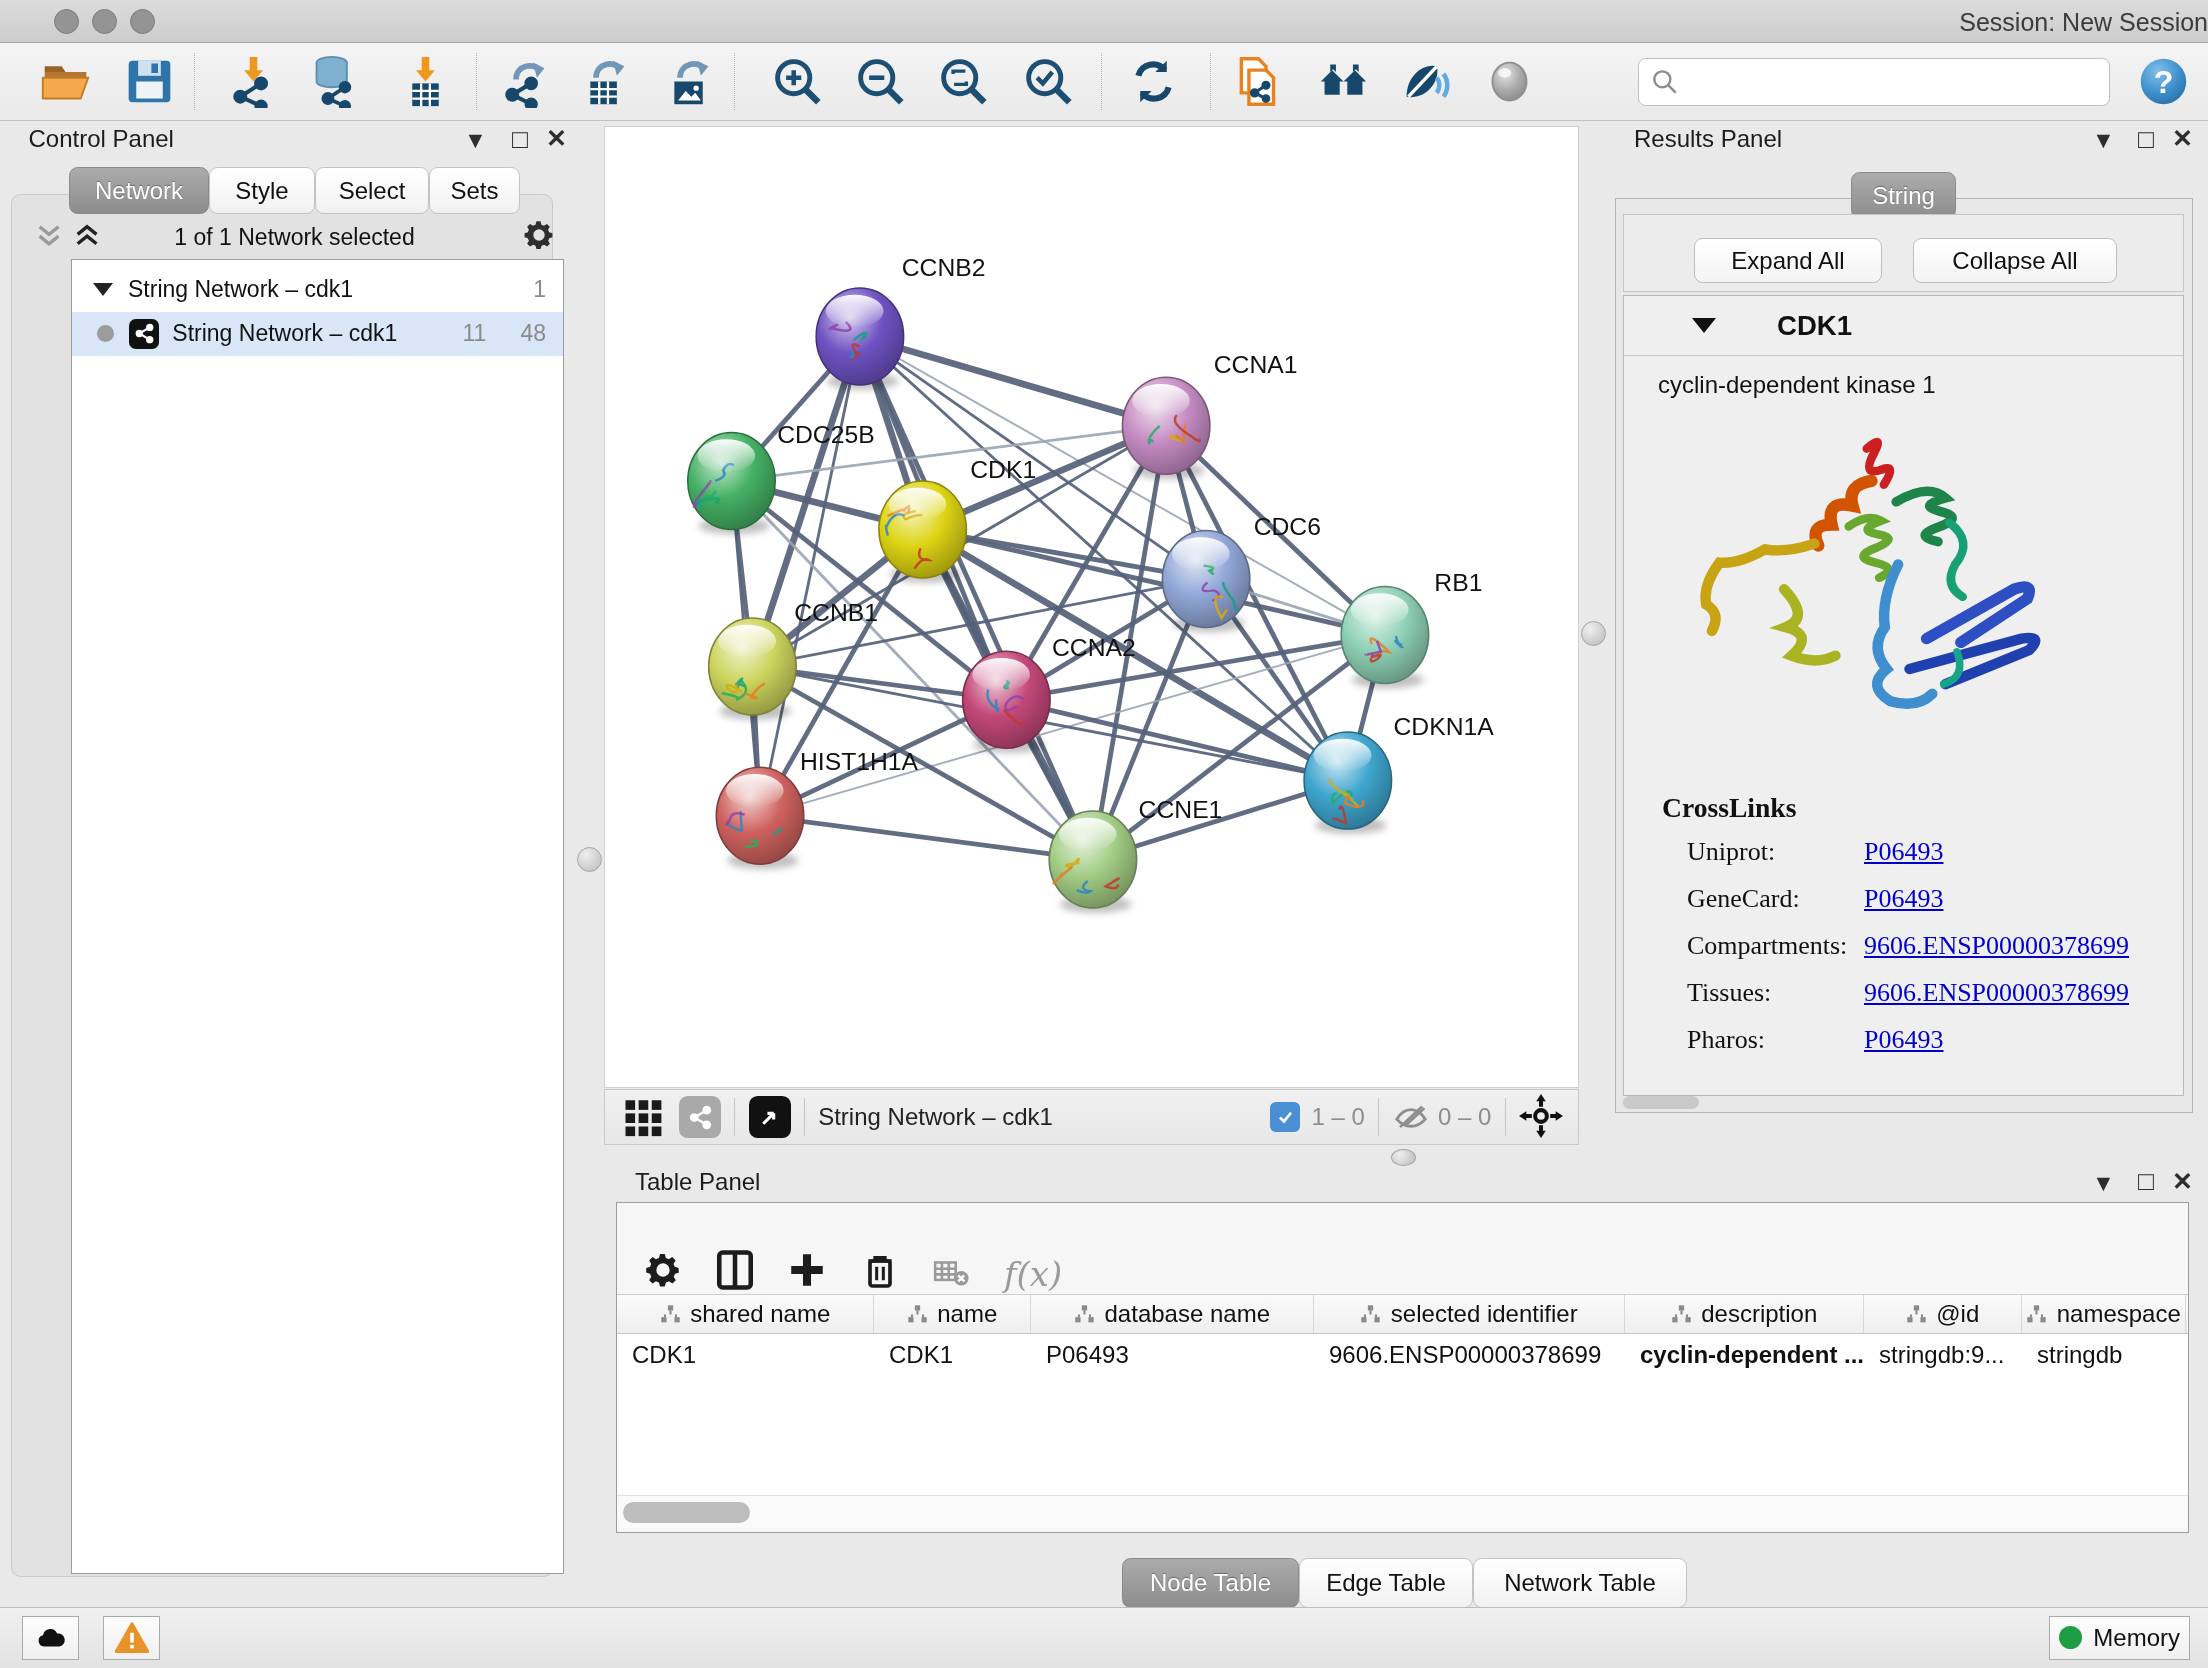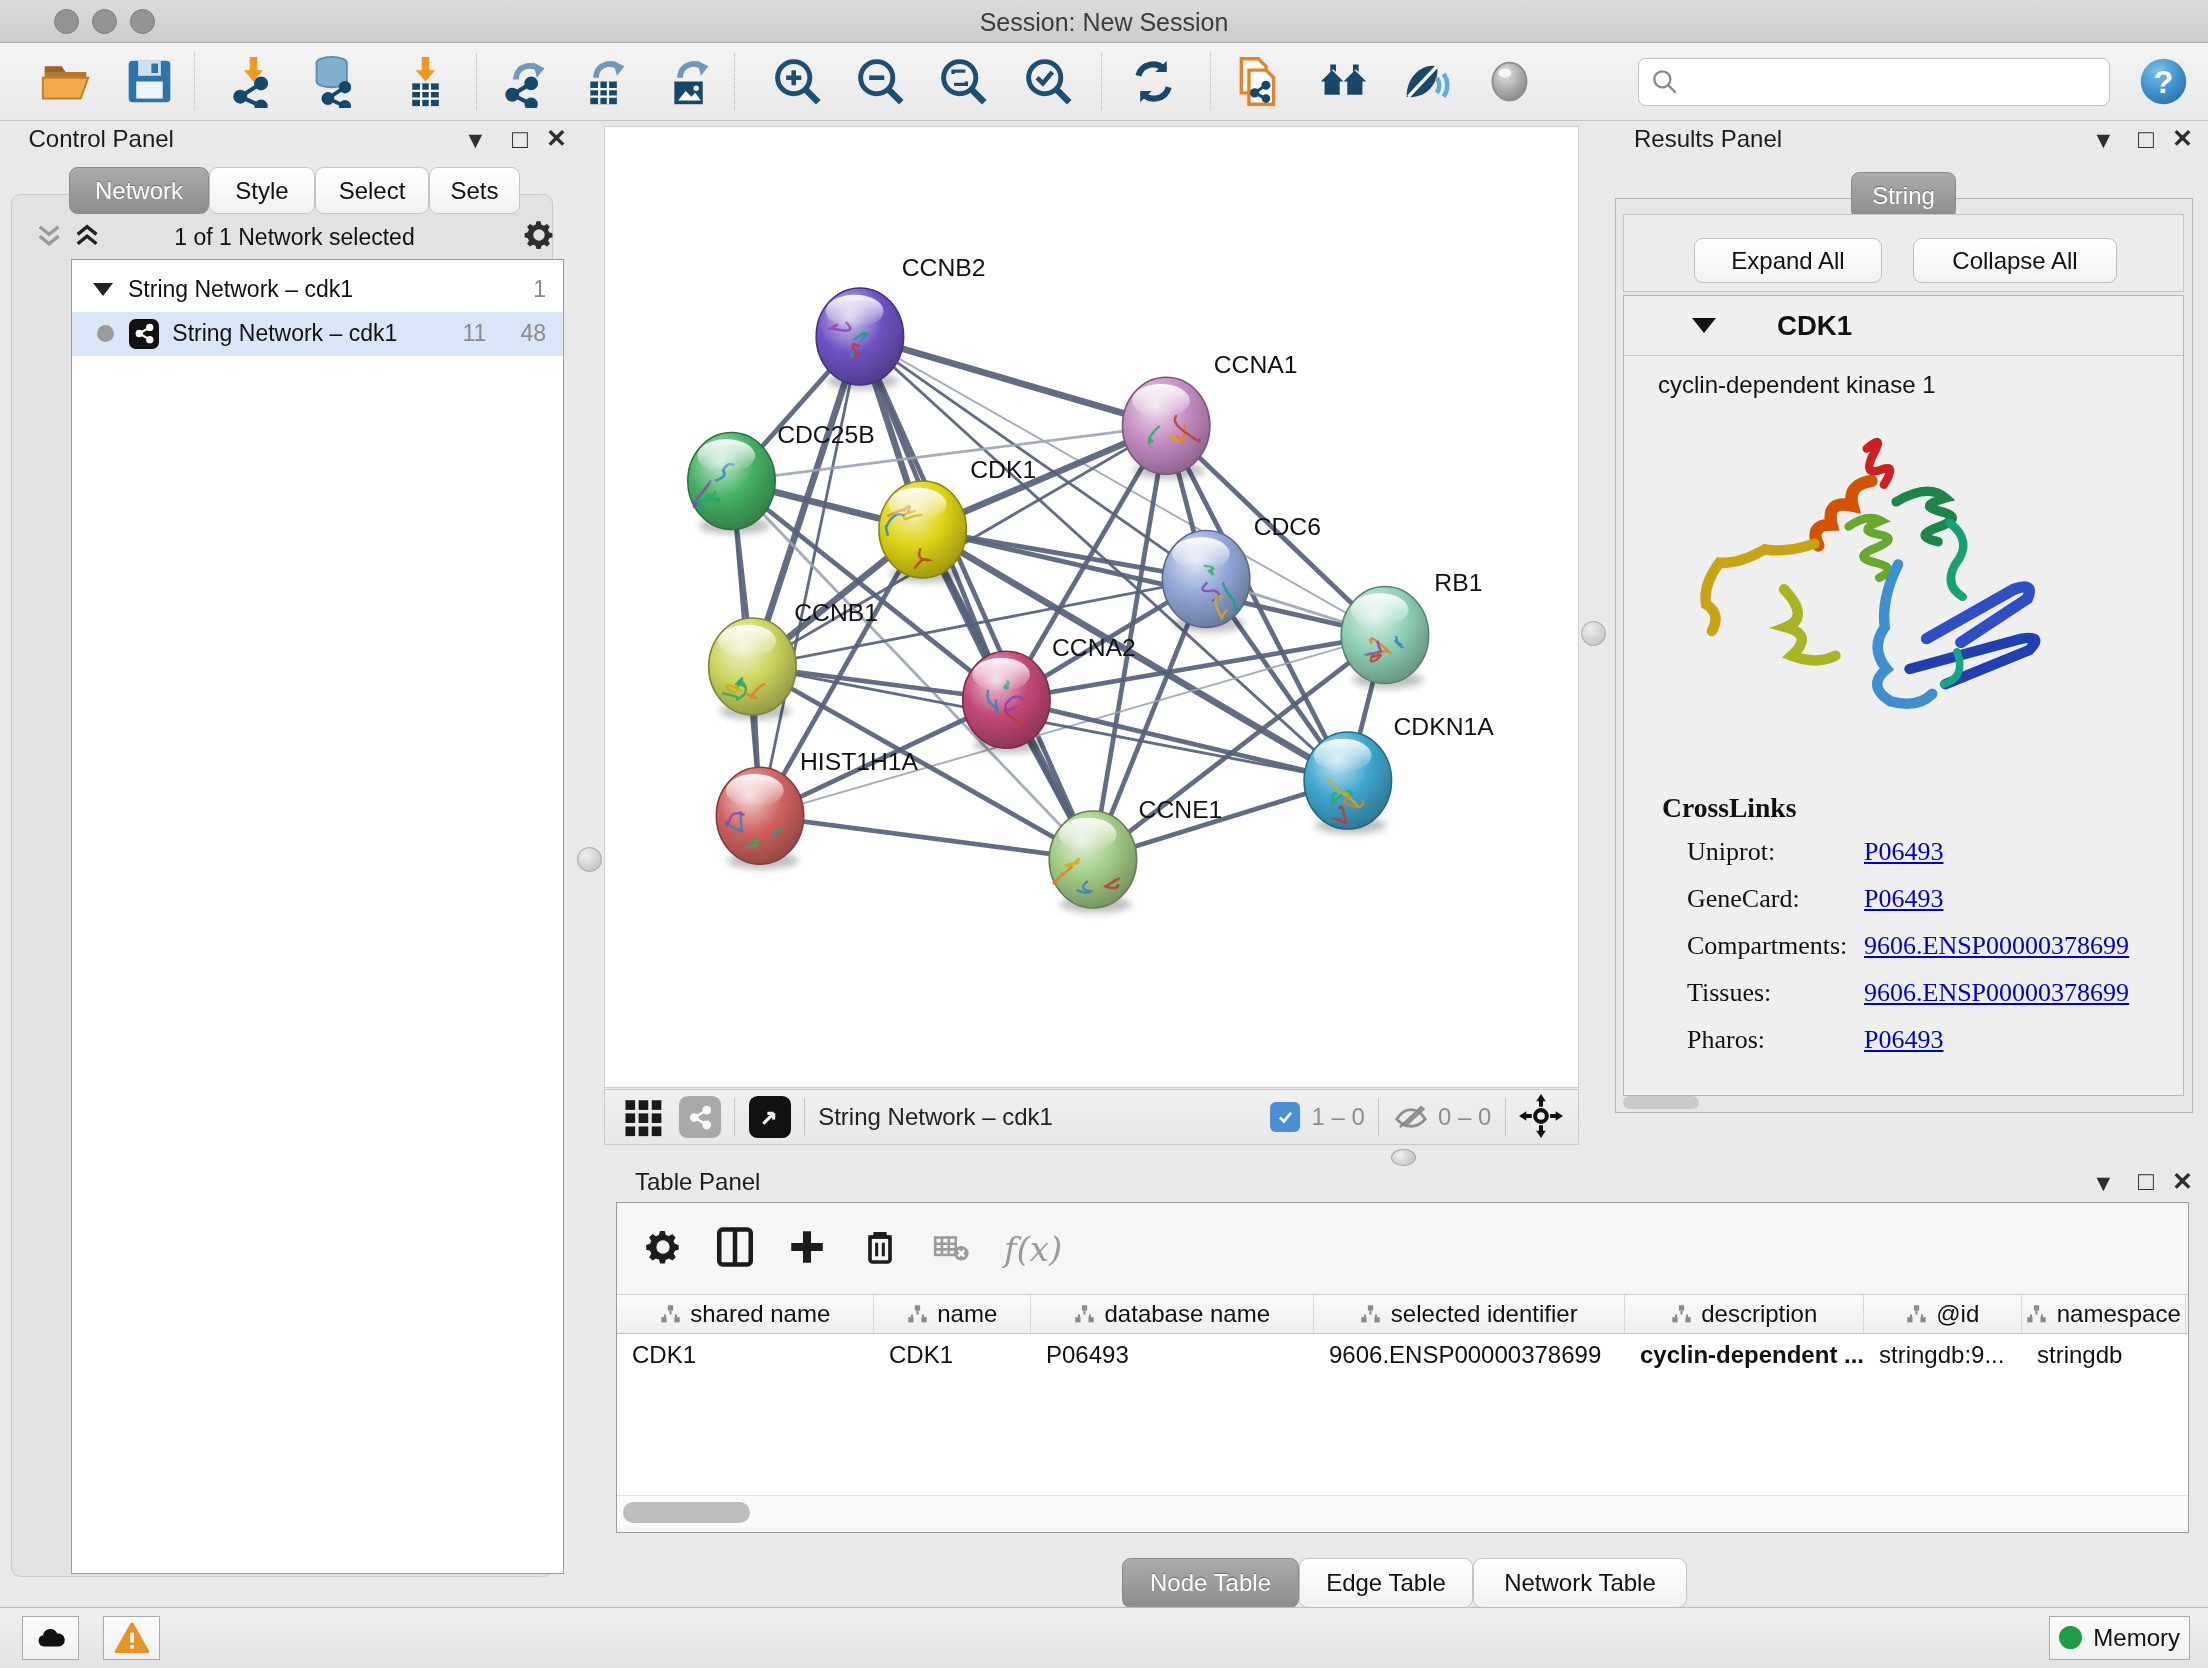--- a/index.html
+++ b/index.html
@@ -2,21 +2,21 @@
 <html style="font-size:15px"><head>
 <meta charset="utf-8">
 <style>
   html,body{margin:0;padding:0;width:2208px;height:1668px;overflow:hidden;
     font-family:"Liberation Sans",sans-serif;background:#e9e9e9;-webkit-font-smoothing:antialiased;}
   .abs{position:absolute;}
   
   .titlebar{left:0;top:0;width:2208px;height:42px;
     background:linear-gradient(#dcdcdc,#cccccc);border-bottom:1px solid #a9a9a9;}
   .tl{width:23px;height:23px;border-radius:50%;background:#949494;border:1px solid #7d7d7d;top:8.6px;}
-  .win-title{width:100%;text-align:center;top:7.6px;font-size:25px;color:#3c3c3c;}
+  .win-title{width:100%;text-align:right;top:7.6px;font-size:25px;color:#3c3c3c;}
   
   .toolbar{left:0;top:43px;width:2208px;height:77px;background:linear-gradient(#f4f4f4,#e9e9e9);
     border-bottom:1px solid #c2c2c2;}
   .tb-btn{top:11.4px;width:55px;height:55px;display:flex;align-items:center;justify-content:center;}
   .tb-sep{top:9.5px;height:57px;width:0;border-left:1.9px dotted #b5b5b5;}
   .searchbox{left:1638px;top:15px;width:470px;height:46px;background:#fff;border:1.9px solid #bfbfbf;
     border-radius:7.6px;display:flex;align-items:center;}
   .searchbox input{border:none;outline:none;font-size:23px;flex:1;margin-left:7.6px;background:transparent;}
   
   .panel-title{font-size:24px;color:#1c1c1c;}
@@ -661,21 +661,21 @@
     </div>
 </div>
 <div class="abs" style="left:1623px;top:1096px;width:76px;height:13.3px;background:#c9c9c9;border-radius:6.7px"></div>
 
 <div class="abs panel-title" style="left:635px;top:1168px">Table Panel</div>
 <div class="abs pc-ic" style="left:2092px;top:1172px">▼</div>
 <div class="abs pc-ic" style="left:2138px;top:1168px;font-size:26px">□</div>
 <div class="abs pc-ic" style="left:2172px;top:1169px;font-weight:bold;font-size:25px">✕</div>
 
 <div class="abs tp-box">
-  <div style="height:91px;display:flex;align-items:center">
+  <div style="height:91px;display:flex;align-items:flex-end">
     <span style="margin-left:25px">
       <svg width="42" height="42" viewBox="0 0 24 24">
           <path fill="#1c1c1c" d="M12 8.2A3.8 3.8 0 1 0 12 15.8 3.8 3.8 0 0 0 12 8.2zm9 5.3l-2.2.6a7 7 0 0 1-.7 1.7l1.2 2-1.9 1.9-2-1.2a7 7 0 0 1-1.7.7L13 21.4h-2.7l-.6-2.2a7 7 0 0 1-1.7-.7l-2 1.2-1.9-1.9 1.2-2a7 7 0 0 1-.7-1.7l-2.2-.6v-2.7l2.2-.6a7 7 0 0 1 .7-1.7l-1.2-2 1.9-1.9 2 1.2a7 7 0 0 1 1.7-.7l.6-2.2H13l.6 2.2a7 7 0 0 1 1.7.7l2-1.2 1.9 1.9-1.2 2a7 7 0 0 1 .7 1.7l2.2.6z"></path>
         </svg>
     </span>
     <span style="margin-left:30px">
       <svg width="42" height="42" viewBox="0 0 24 24">
           <rect x="3" y="2" width="18" height="20" rx="2" fill="none" stroke="#1c1c1c" stroke-width="2.6"></rect>
           <path d="M12 2v20" stroke="#1c1c1c" stroke-width="2.6"></path>
         </svg>

